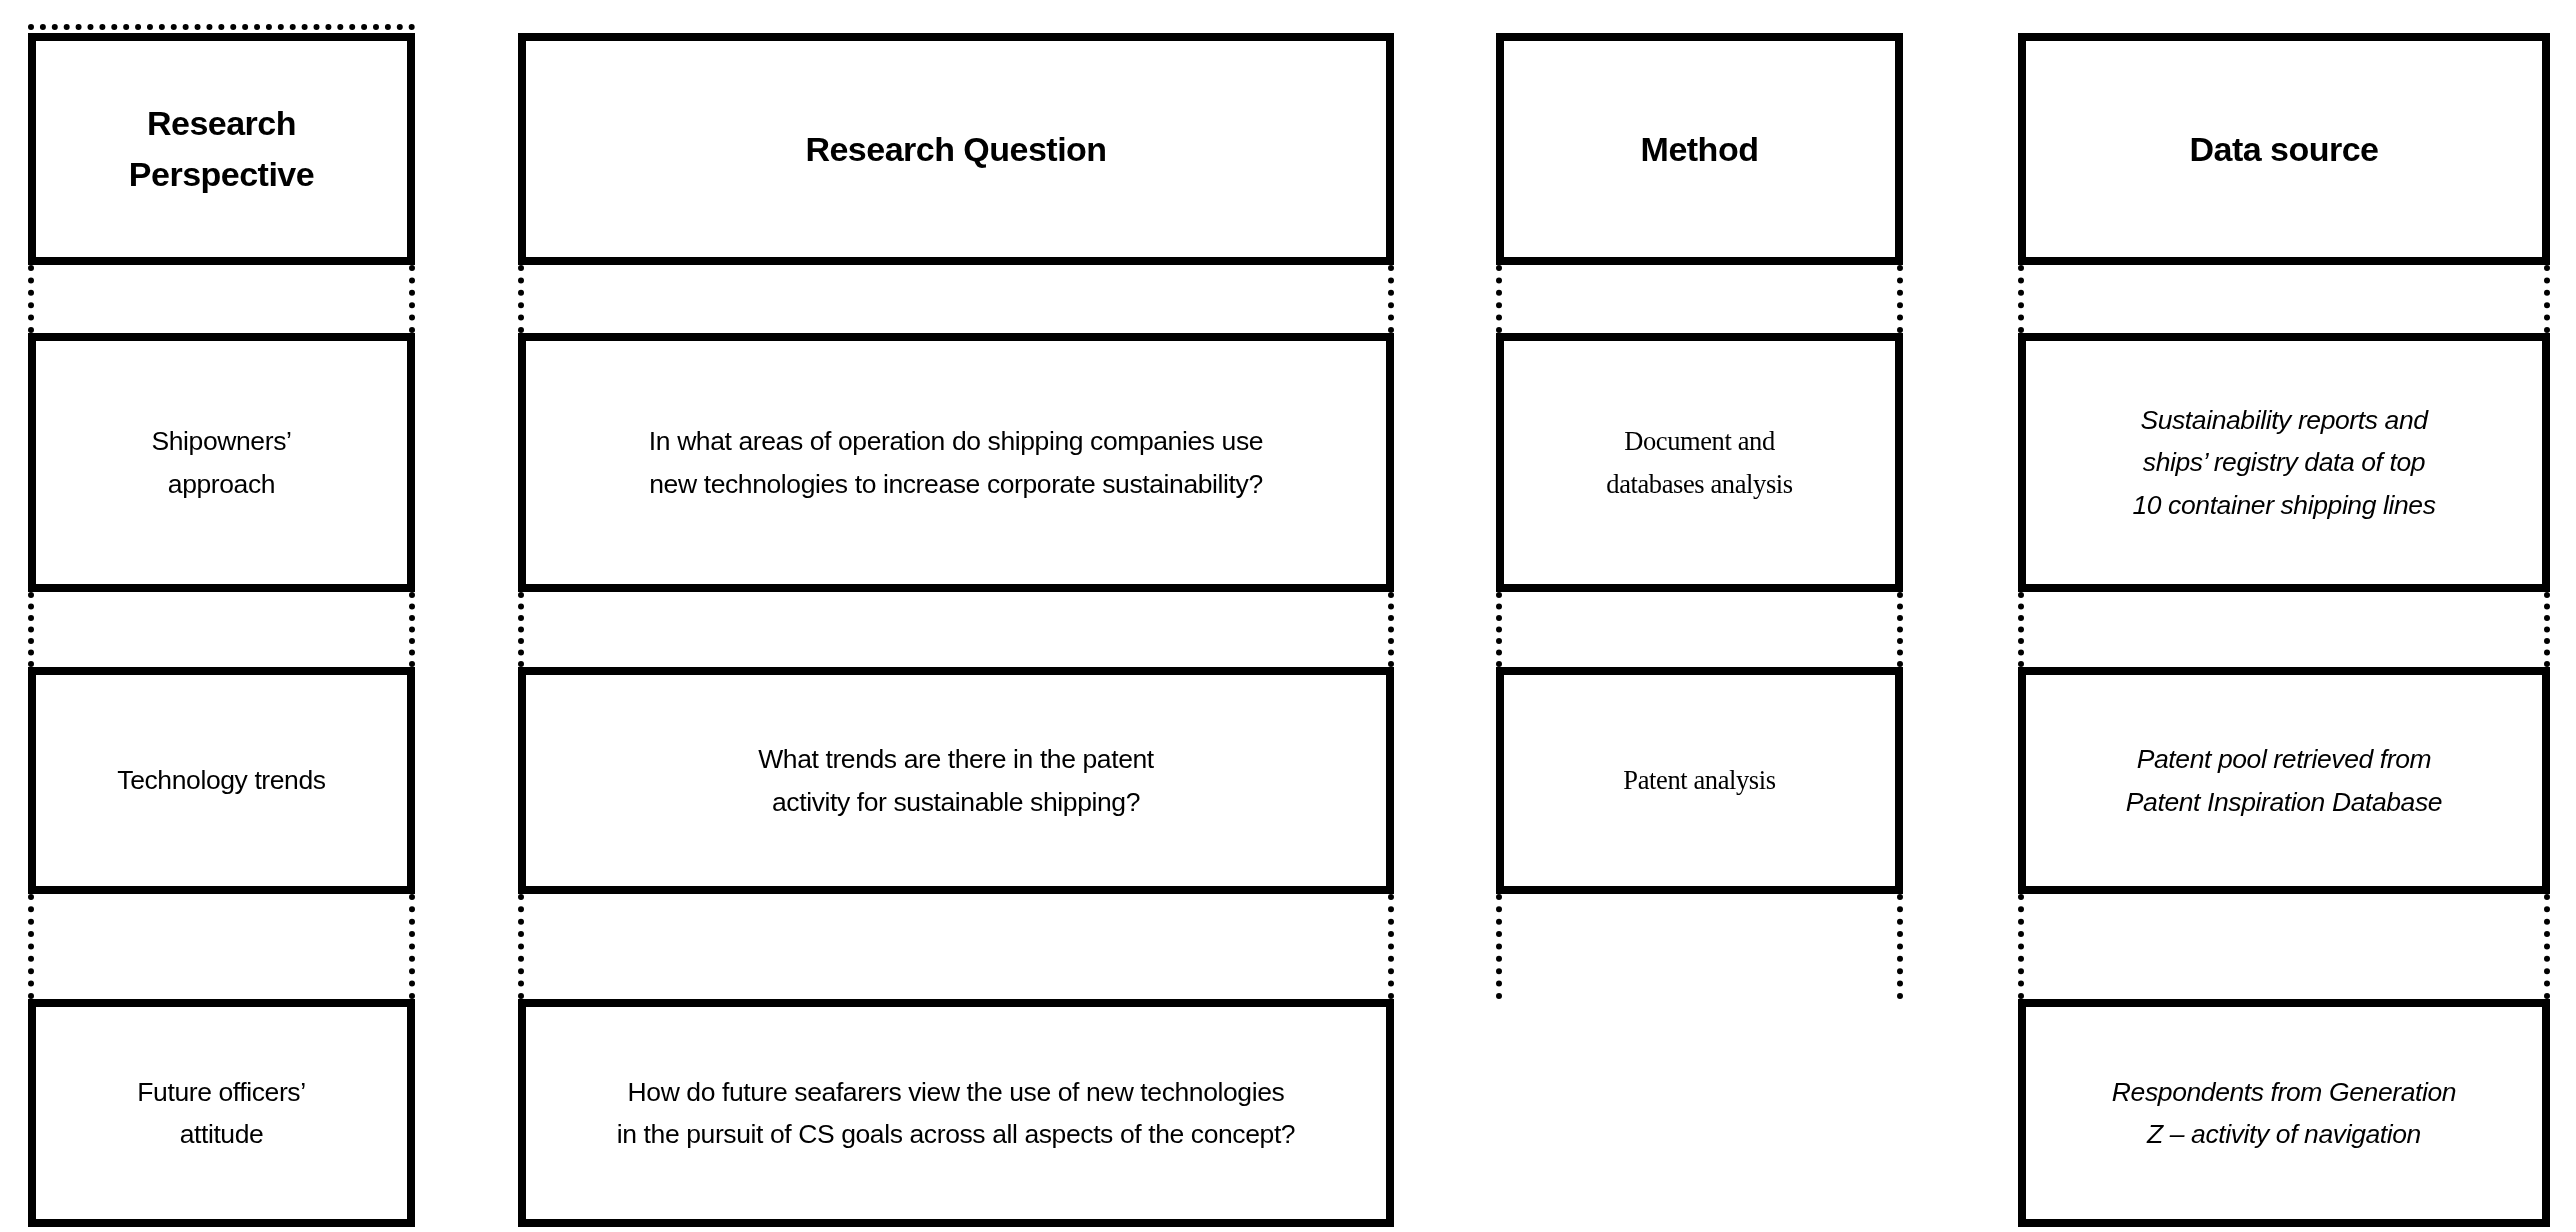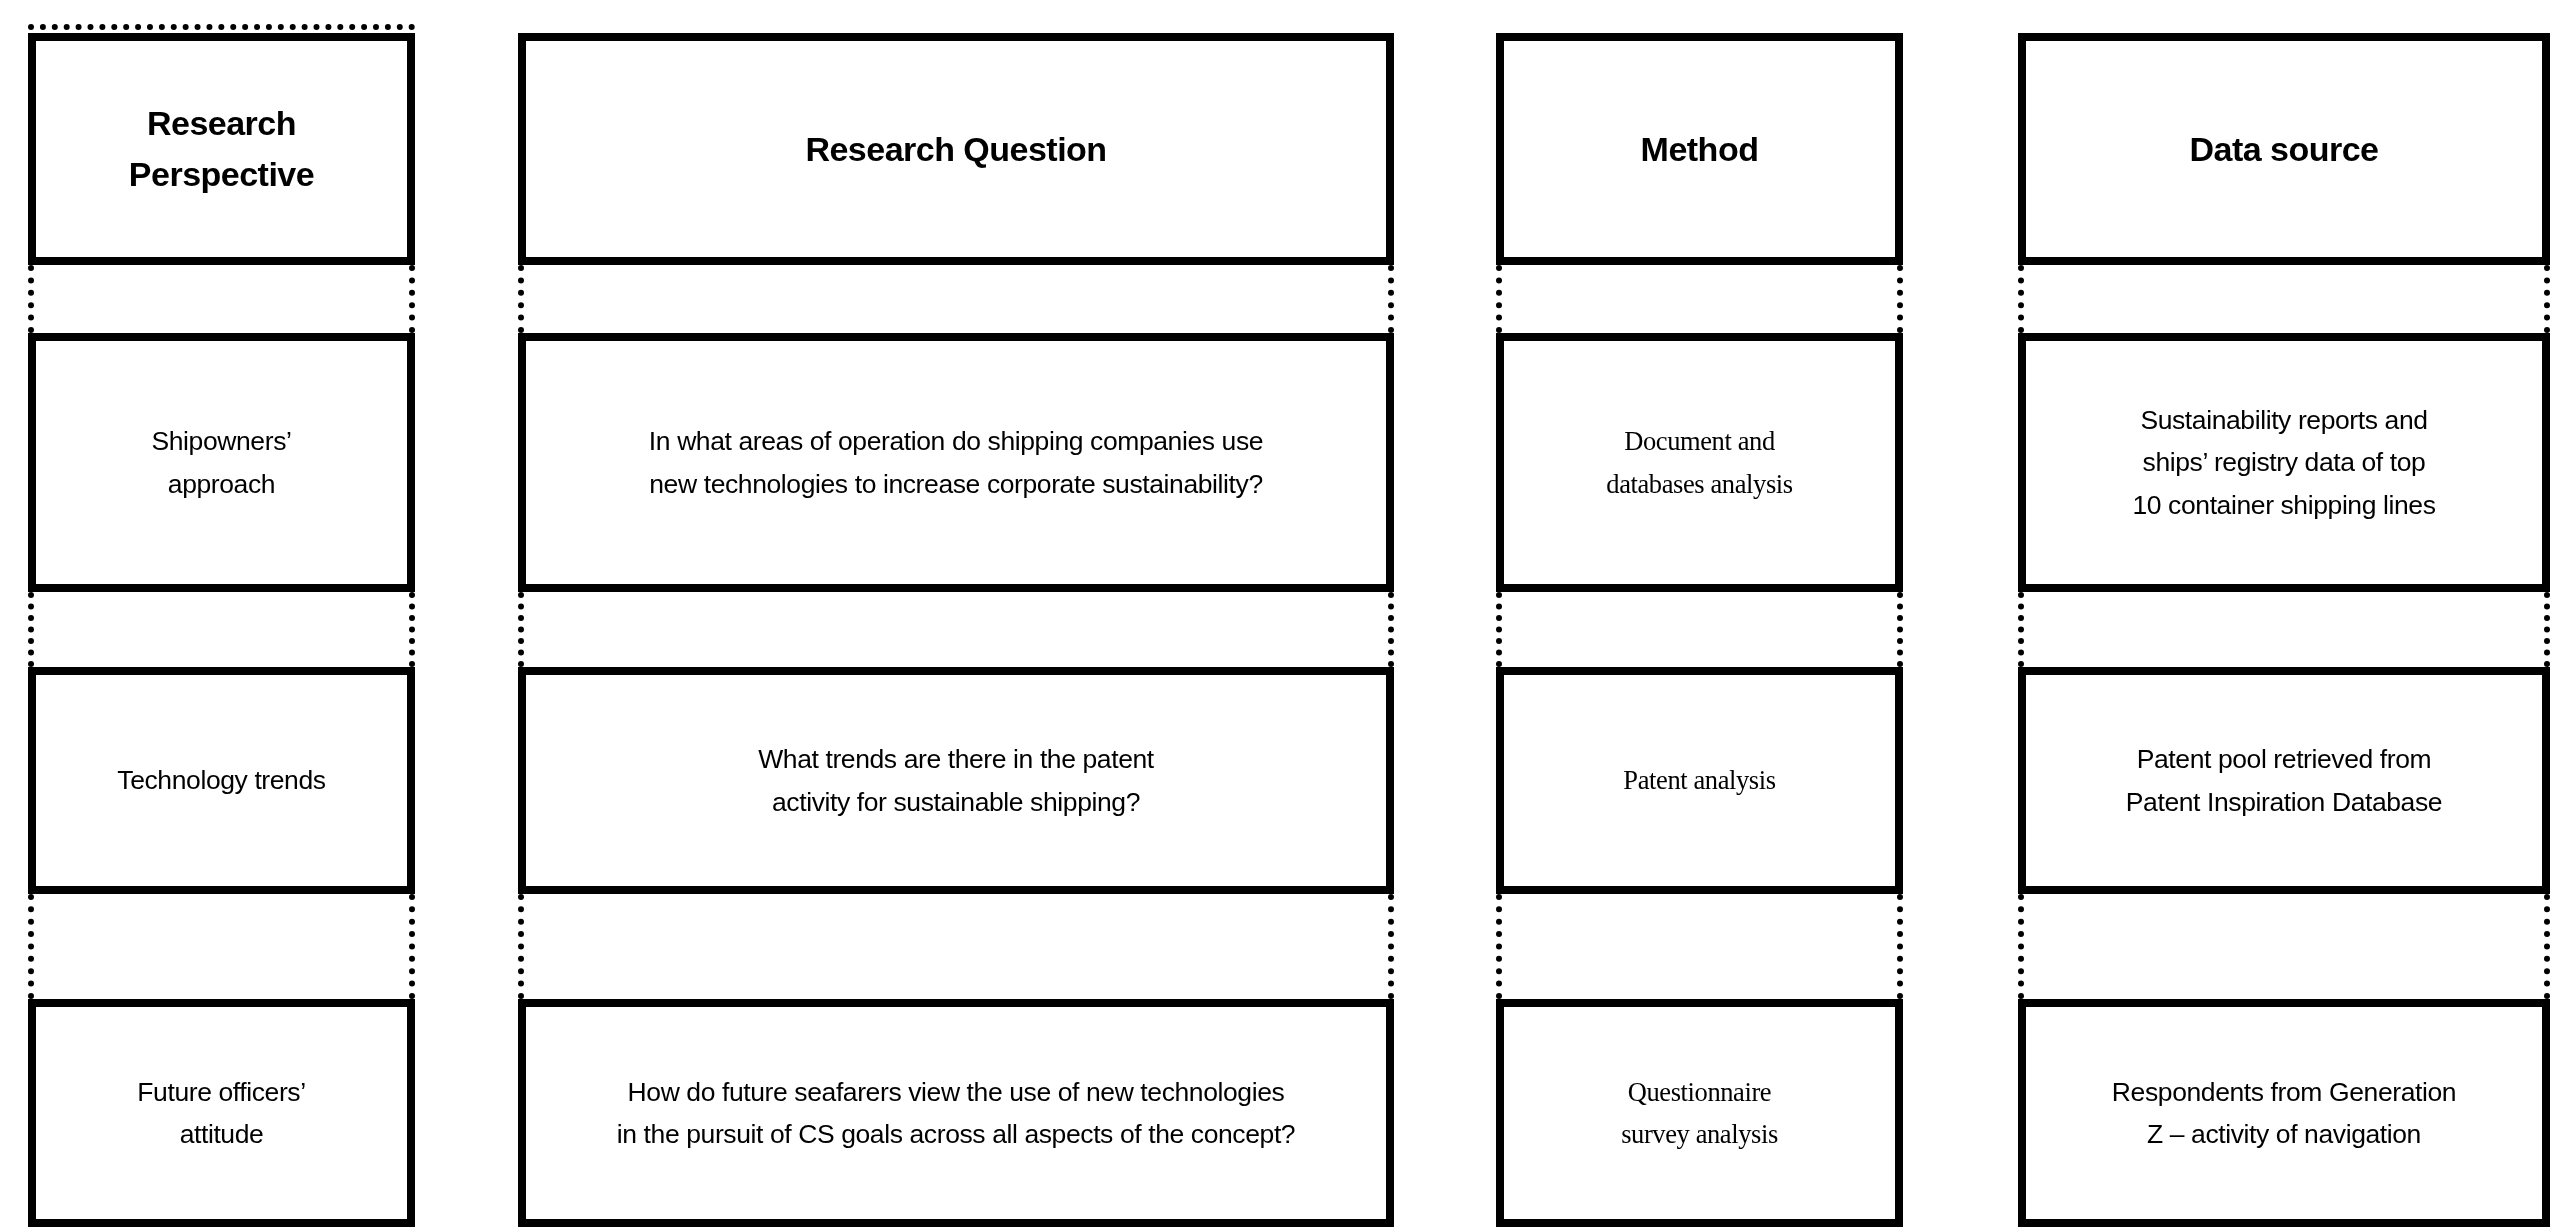--- a/index.html
+++ b/index.html
@@ -72,21 +72,21 @@
   #col-method      { left: 1496px; width: 407px; }
   #col-datasource  { left: 2018px; width: 532px; }
 
   #col-perspective .header { padding: 0 47px; }
   #col-perspective .cell   { padding: 0 69px; }
   #col-question .header    { padding: 0 48px; }
   #col-question .cell      { padding: 0 90px; }
   #col-method .header      { padding: 0 32px; justify-content: center; }
   #col-method .cell        { padding: 0 64px; font-family: Liberation Serif, serif; }
   #col-datasource .header  { padding: 0 32px; justify-content: flex-end; }
-  #col-datasource .cell    { padding: 0 41px; }
+  #col-datasource .cell    { padding: 0 41px; font-style: italic; }
 </style>
 </head>
 <body>
 
 <div id="canvas">
 
   <div class="col" id="col-perspective">
     <div class="dotted-cap"></div>
     <div class="box header">
       <span class="txt">Research Perspective</span>
@@ -129,23 +129,20 @@
     </div>
     <div class="gap g1"></div>
     <div class="box cell r1">
       <span class="txt">Document and databases analysis</span>
     </div>
     <div class="gap g2"></div>
     <div class="box cell r2">
       <span class="txt">Patent analysis</span>
     </div>
     <div class="gap g3"></div>
-    <div class="box cell r3">
-      <span class="txt">Questionnaire survey analysis</span>
-    </div>
   </div>
 
   <div class="col" id="col-datasource">
     <div class="box header">
       <span class="txt">Data source</span>
     </div>
     <div class="gap g1"></div>
     <div class="box cell r1">
       <span class="txt">Sustainability reports and ships’ registry data of top 10 container shipping lines</span>
     </div>

